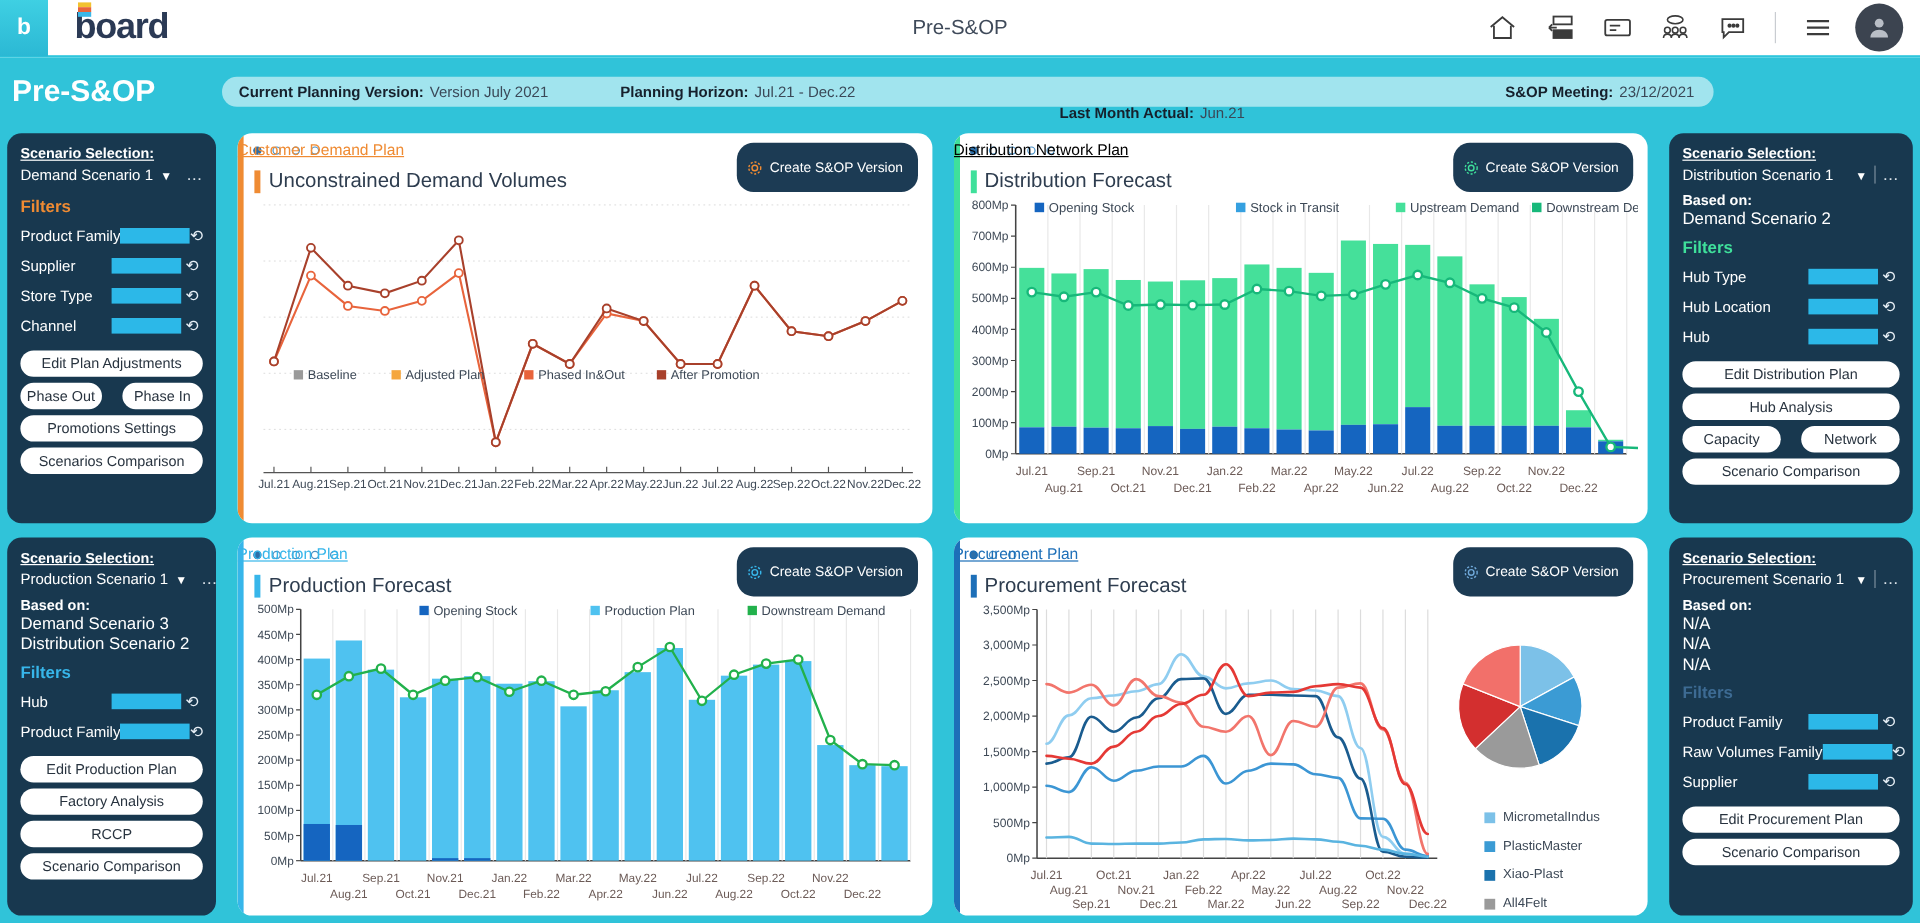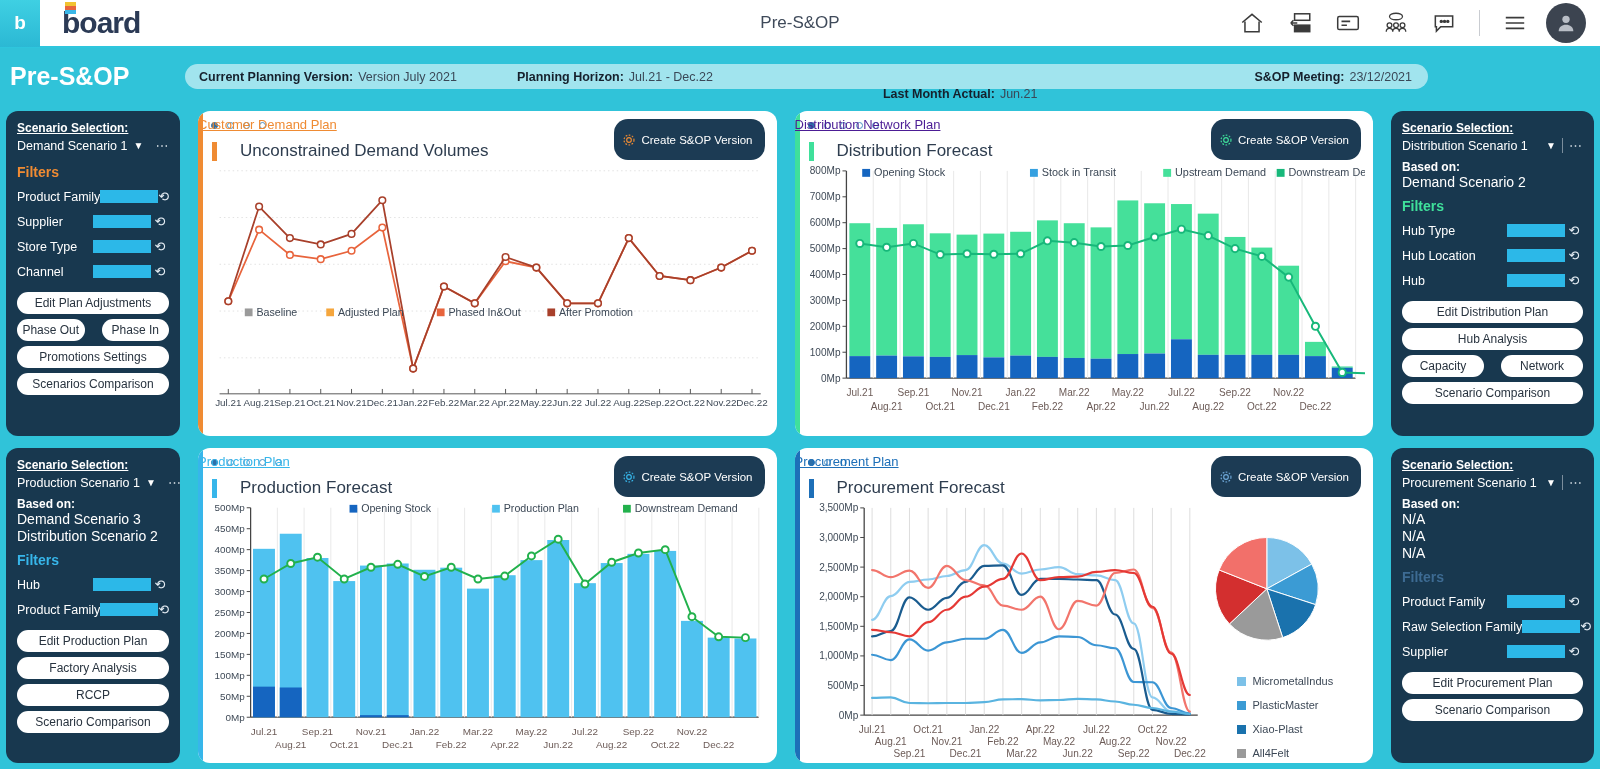--- a/index.html
+++ b/index.html
@@ -96,21 +96,21 @@
   .side {
     background: #18384f;
     border-radius: 12px;
     margin: 6px;
     padding: 10px 11px;
     color: #ffffff;
     display: flex; flex-direction: column;
   }
   .side .sel-label { font-size: 12px; font-weight: bold; margin-bottom: 3px; text-decoration: underline; }
   .selrow {
-    display: flex; align-items: center; gap: 6px;
+    display: flex; align-items: flex-end; gap: 6px;
     margin-bottom: 4px;
   }
   .selrow .selval { font-size: 12.5px; flex: 1; white-space: nowrap; }
   .caret { font-size: 10px; color: #fff; }
   .vbar { width: 1px; height: 15px; background: #7b8d9c; }
   .dots3 { font-size: 13px; letter-spacing: 1px; color: #dbe3ea; line-height: 8px;}
   .basedon { font-size: 12px; font-weight: bold; margin-top: 3px; }
   .basedval { font-size: 14px; line-height: 17px; }
   .filters-title { font-size: 14px; font-weight: bold; margin: 7px 0 4px; }
   .frow {
@@ -154,21 +154,21 @@
   }
   .csop {
     position: absolute; right: 12px; top: 8px;
     background: #1c3b54; color: #fff;
     border-radius: 14px; height: 41px;
     display: flex; align-items: center; gap: 5px;
     padding: 0 12px 0 8px; font-size: 11.5px; cursor: pointer;
   }
   .gear { width: 14px; height: 14px; }
   .subtitle {
-    display: flex; align-items: center; gap: 23px;
+    display: flex; align-items: center; gap: 7px;
     padding-left: 14px; margin-top: -4px; margin-bottom: 2px;
   }
   .subbar { width: 5px; height: 19px; flex: none; }
   .subtitle span { font-size: 17px; color: #2e3d4f; }
   .plot { position: relative; padding: 0 8px 0 8px; }
 
   svg.chart { display: block; width: 100%; }
   .axtext { font-size: 10.2px; fill: #6c5b57; font-family: "Liberation Sans", sans-serif; }
   .axtext-dk { font-size: 10.2px; fill: #3f4a57; font-family: "Liberation Sans", sans-serif; }
   .legtext { font-size: 11px; fill: #3c4856; font-family: "Liberation Sans", sans-serif; }
@@ -419,21 +419,21 @@
   <div class="card">
     <span class="accent" style="background:#3fe09b"></span>
     <div class="cardhead">
       <div class="dots">
           <i class="on"></i>
           <i></i>
           <i></i>
           <i></i>
           <i></i>
         </div>
-      <div class="cardtitle" style="color:#4c1d95">Distribution Network Plan</div>
+      <div class="cardtitle" style="color:#000000">Distribution Network Plan</div>
       <div class="csop">
         <svg class="gear" viewBox="0 0 24 24" fill="none" stroke="#3fe09b" stroke-width="2">
             <circle cx="12" cy="12" r="4"></circle>
             <circle cx="12" cy="12" r="8.5" stroke-dasharray="3 2.5"></circle>
           </svg>
         <span>Create S&amp;OP Version</span>
       </div>
     </div>
     <div class="subtitle">
       <span class="subbar" style="background:#3fe09b"></span>
@@ -897,21 +897,21 @@
     <div class="basedval">N/A</div>
     <div class="basedval">N/A</div>
     <div class="basedval">N/A</div>
     <div class="filters-title" style="color:#3d6b93">Filters</div>
     <div class="frow">
         <span class="fname">Product Family</span>
         <span class="fbox"></span>
         <span class="reset">⟲</span>
       </div>
     <div class="frow">
-        <span class="fname">Raw Selection Family</span>
+        <span class="fname">Raw Volumes Family</span>
         <span class="fbox"></span>
         <span class="reset">⟲</span>
       </div>
     <div class="frow">
         <span class="fname">Supplier</span>
         <span class="fbox"></span>
         <span class="reset">⟲</span>
       </div>
     <div class="btns">
       <div class="btn">Edit Procurement Plan</div>

